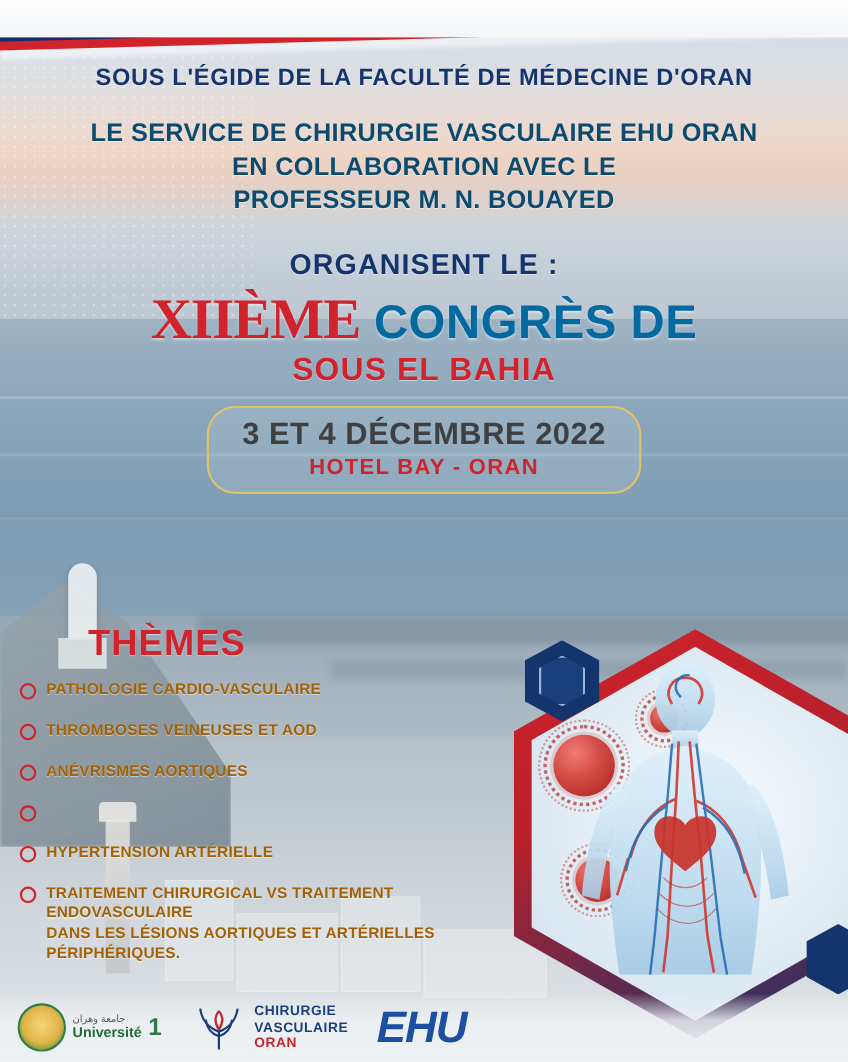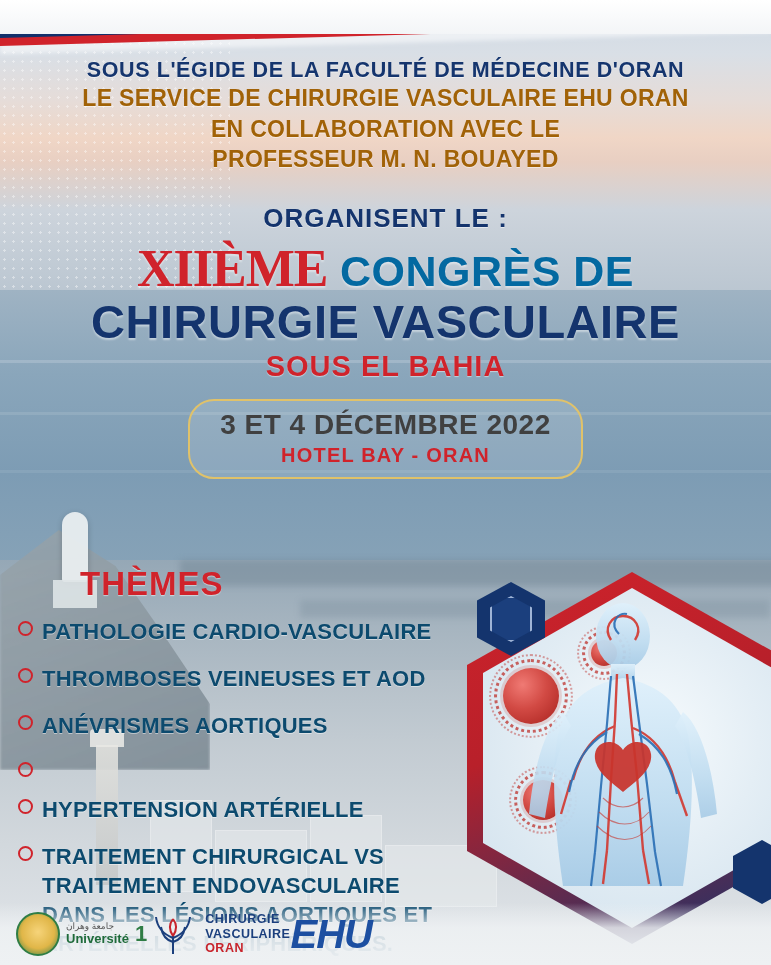--- a/index.html
+++ b/index.html
@@ -178,25 +178,26 @@
     text-align: center;
   }
   .line-aegis {
     font-size: 21.5px;
     font-weight: bold;
     letter-spacing: 0.6px;
     color: #15356e;
     text-shadow: 0 1px 0 rgba(255,255,255,0.55);
   }
   .line-service {
+    margin-top: 22px;
     font-size: 23px;
     line-height: 1.33;
     font-weight: bold;
     letter-spacing: 0.3px;
-    color: #a16207;
+    color: #0c4a6e;
     text-shadow: 0 1px 0 rgba(255,255,255,0.5);
   }
   .line-organise {
     margin-top: 28px;
     font-size: 26px;
     font-weight: bold;
     letter-spacing: 1px;
     color: #14346d;
     text-shadow: 0 1px 0 rgba(255,255,255,0.5);
   }
@@ -279,25 +280,25 @@
   }
   .theme-bullet {
     flex: 0 0 auto;
     width: 11px;
     height: 11px;
     margin: 4px 9px 0 0;
     border: 2px solid #d0232b;
     border-radius: 50%;
   }
   .theme-text {
-    font-size: 22px;
+    font-size: 14px;
     font-weight: bold;
     letter-spacing: 0.2px;
     line-height: 1.32;
-    color: #0c4a6e;
+    color: #a16207;
     text-shadow: 0 1px 0 rgba(255,255,255,0.45);
   }
   
   .hex-wrap {
     position: absolute;
     right: -26px;
     top: 572px;
     width: 330px;
     height: 372px;
     z-index: 5;
@@ -370,20 +371,21 @@
     border: 2px dotted rgba(190,50,45,0.45);
   }
   
   .logos {
     position: absolute;
     left: 0; right: 0; bottom: 0;
     height: 62px;
     z-index: 8;
     display: flex;
     align-items: center;
+    gap: 26px;
     padding-left: 16px;
     background: linear-gradient(180deg, rgba(236,239,241,0.0) 0%, rgba(238,241,243,0.85) 40%, #eef1f3 100%);
   }
   .logo {
     display: flex;
     align-items: center;
     gap: 6px;
   }
   .logo-univ-mark {
     width: 40px; height: 40px;
@@ -458,21 +460,20 @@
       <div>EN COLLABORATION AVEC LE</div>
       <div>PROFESSEUR M. N. BOUAYED</div>
     </div>
 
     <div class="line-organise">ORGANISENT LE :</div>
 
     <div class="title-1">
       <span class="rom">XII</span><span class="rom sm">ÈME</span>
       <span class="red">CONGRÈS DE</span>
     </div>
-    <div class="title-2">CHIRURGIE VASCULAIRE</div>
     <div class="title-3">SOUS EL BAHIA</div>
 
     <div class="date-pill">
       <div class="date-main">3 ET 4 DÉCEMBRE 2022</div>
       <div class="date-venue">HOTEL BAY - ORAN</div>
     </div>
   </div>
 
   <div class="hex-wrap">
     <div class="hex hex-outer"></div>

